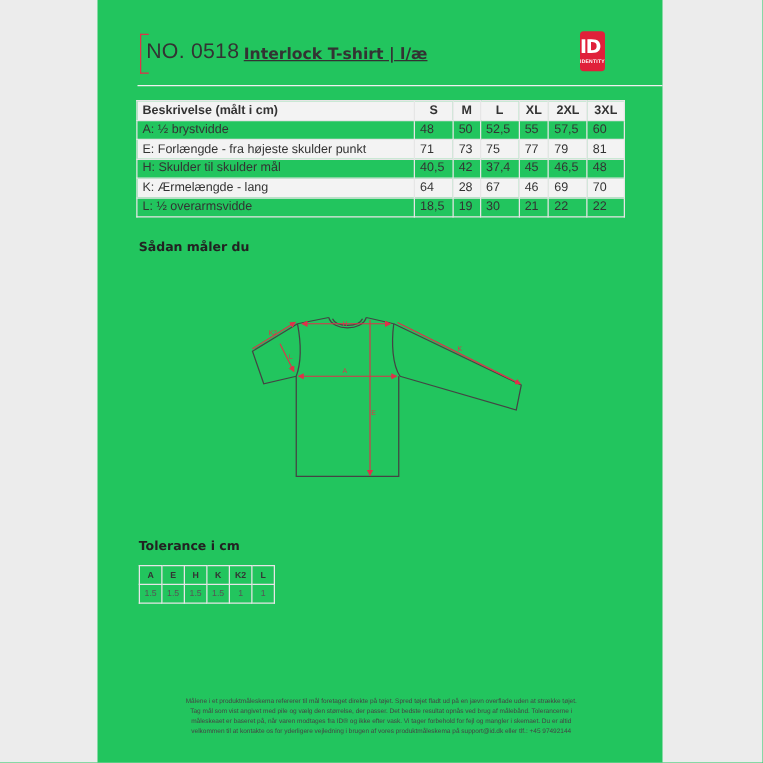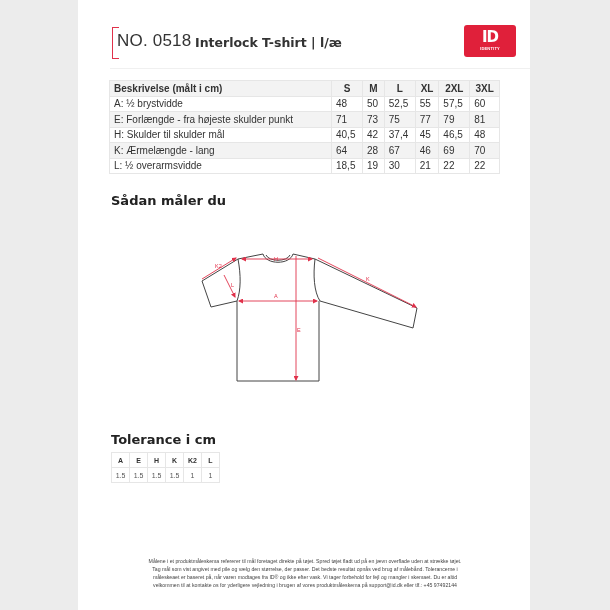--- a/index.html
+++ b/index.html
@@ -1,59 +1,60 @@
 <!DOCTYPE html>
 <html><head>
 <meta charset="utf-8">
 <style>
   html, body { margin:0; padding:0; }
   body {
     width:610px; height:610px; background:#ececec; position:relative; overflow:hidden;
     font-family:"Liberation Sans", sans-serif; color:#222;
   }
   .page {
-    position:absolute; left:78px; top:0; width:452px; height:610px; background:#ffffff;
+    position:absolute; left:78px; top:0; width:452px; height:610px; background:#22c55e;
   }
   .header { position:absolute; left:0; top:0; width:452px; height:70px; }
   .bracket {
     position:absolute; left:34px; top:27px; width:6px; height:30px;
     border:1px solid #e0314a; border-right:none;
   }
   .prod-no {
     position:absolute; left:39px; top:31px; font-size:17px; color:#333;
     font-family:"Liberation Sans", sans-serif; letter-spacing:0.2px; font-weight:300;
   }
   .prod-name {
     position:absolute; left:117px; top:35px; font-size:12.5px; font-weight:bold; color:#333;
     font-family:"DejaVu Sans", sans-serif;
+    text-decoration:underline;
   }
   .logo {
-    position:absolute; left:386px; top:25px; width:52px; height:32px; background:#e0203a;
-    border-radius:3px; color:#fff; text-align:center;
+    position:absolute; left:386px; top:25px; width:20px; height:32px; background:#e0203a;
+    border-radius:3px; color:#fff; 
   }
   .logo .big { font-family:"DejaVu Sans", sans-serif; font-weight:bold; font-size:15px; line-height:17px; margin-top:4px; display:block; letter-spacing:-1px;}
   .logo .small { font-size:4px; font-weight:bold; line-height:6px; display:block; letter-spacing:0.2px;}
   .header-rule {
     position:absolute; left:32px; top:68px; width:420px; height:1px; background:#f0f0f0;
   }
 
   table.sizes {
     position:absolute; left:31px; top:80px; width:391px; border-collapse:collapse;
     font-size:10px; color:#333;
   }
   table.sizes td, table.sizes th {
     border:1px solid #e6e6e6; height:14.5px; padding:0 4px; white-space:nowrap;
   }
   table.sizes th { font-weight:bold; text-align:center; }
   table.sizes th.desc { text-align:left; width:213px; }
   table.sizes td.val { text-align:left; }
   table.sizes tr.grey { background:#f3f3f3; }
 
   .section-title {
-    position:absolute; left:33px; font-size:13px; font-weight:bold; color:#222;
+    position:absolute; left:33px; font-size:10px; font-weight:bold; color:#222;
     font-family:"DejaVu Sans", sans-serif;
   }
   .diagram { position:absolute; left:0; top:0; }
 
   table.tol {
     position:absolute; left:33px; top:452px; border-collapse:collapse; font-size:7px; color:#333;
   }
   table.tol td, table.tol th {
     border:1px solid #e6e6e6; width:17px; height:14px; text-align:center; padding:0;
   }

